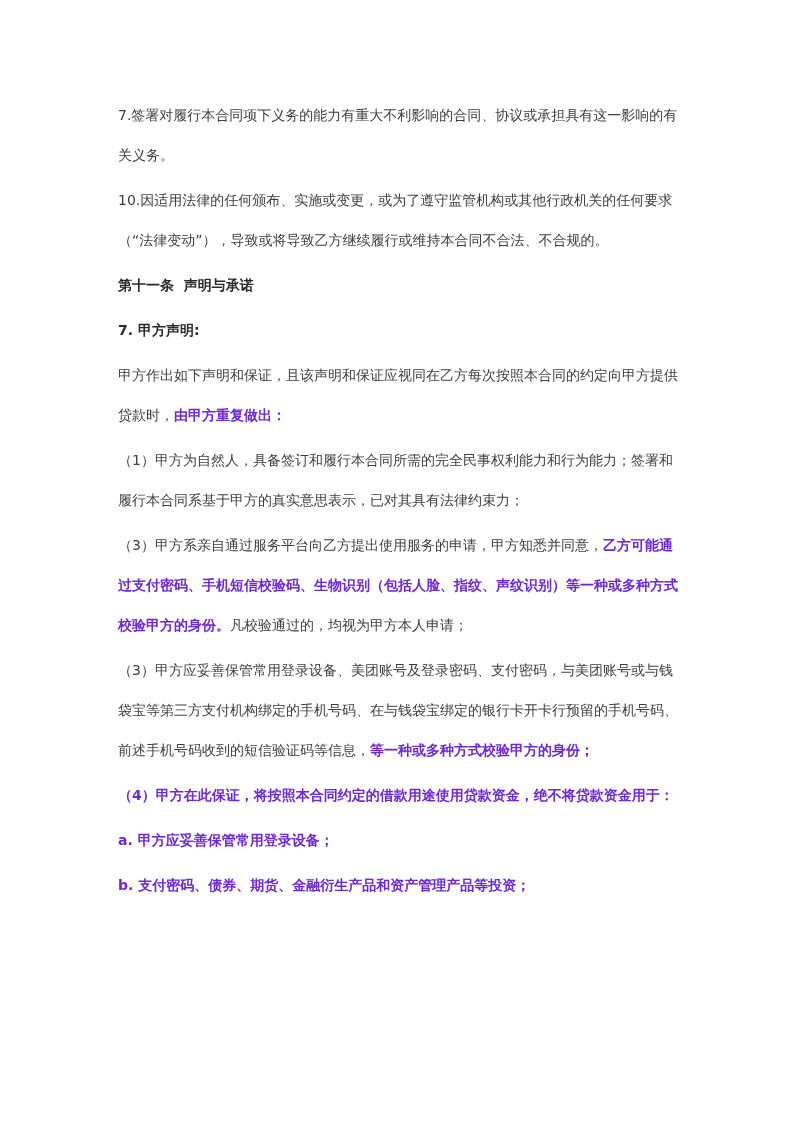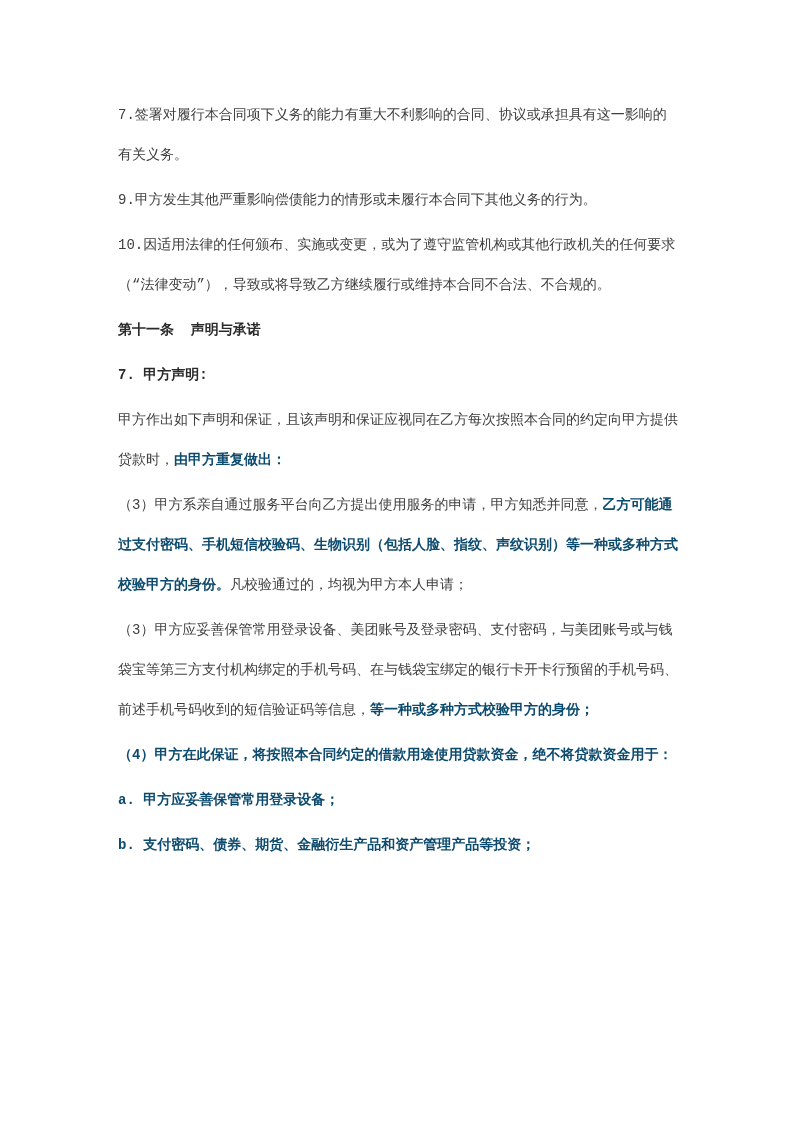--- a/index.html
+++ b/index.html
@@ -11,49 +11,48 @@
     width: 793px;
     height: 1122px;
     overflow: hidden;
     font-family: "DejaVu Sans", "Liberation Sans", sans-serif;
   }
   .doc-page {
     width: 793px;
     height: 1122px;
     background: #ffffff;
     box-sizing: border-box;
-    font-family: Liberation Mono, monospace;
   }
   .doc-body {
     padding: 95px 115px 0 118px;
   }
   .para {
     width: 560px;
     margin: 0 0 5px 0;
     font-size: 14px;
     line-height: 40px;
     color: #3e3e3e;
     white-space: pre-wrap;
     word-break: break-all;
     text-align: left;
   }
   .para .seg { font-weight: 400; color: #3e3e3e; }
-  .para .seg.bold { font-weight: 700; color: #0c4a6e; }
+  .para .seg.bold { font-weight: 700; color: #6d28d9; }
   .para.heading .seg { font-weight: 700; color: #2a2a2a; }
 </style>
 </head>
 <body style="background: rgb(255, 255, 255);">
 
 <main class="doc-page">
   <section class="doc-body">
       <p class="para"><span class="seg">7.签署对履行本合同项下义务的能力有重大不利影响的合同、协议或承担具有这一影响的有关义务。</span></p>
-      <p class="para"><span class="seg">9.甲方发生其他严重影响偿债能力的情形或未履行本合同下其他义务的行为。</span></p>
       <p class="para"><span class="seg">10.因适用法律的任何颁布、实施或变更，或为了遵守监管机构或其他行政机关的任何要求（“法律变动”），导致或将导致乙方继续履行或维持本合同不合法、不合规的。</span></p>
       <p class="para heading"><span class="seg bold">第十一条  声明与承诺</span></p>
       <p class="para heading"><span class="seg bold">7. 甲方声明:</span></p>
       <p class="para"><span class="seg">甲方作出如下声明和保证，且该声明和保证应视同在乙方每次按照本合同的约定向甲方提供贷款时，</span><span class="seg bold">由甲方重复做出：</span></p>
+      <p class="para"><span class="seg">（1）甲方为自然人，具备签订和履行本合同所需的完全民事权利能力和行为能力；签署和履行本合同系基于甲方的真实意思表示，已对其具有法律约束力；</span></p>
       <p class="para"><span class="seg">（3）甲方系亲自通过服务平台向乙方提出使用服务的申请，甲方知悉并同意，</span><span class="seg bold">乙方可能通过支付密码、手机短信校验码、生物识别（包括人脸、指纹、声纹识别）等一种或多种方式校验甲方的身份。</span><span class="seg">凡校验通过的，均视为甲方本人申请；</span></p>
       <p class="para"><span class="seg">（3）甲方应妥善保管常用登录设备、美团账号及登录密码、支付密码，与美团账号或与钱袋宝等第三方支付机构绑定的手机号码、在与钱袋宝绑定的银行卡开卡行预留的手机号码、前述手机号码收到的短信验证码等信息，</span><span class="seg bold">等一种或多种方式校验甲方的身份；</span></p>
       <p class="para"><span class="seg bold">（4）甲方在此保证，将按照本合同约定的借款用途使用贷款资金，绝不将贷款资金用于：</span></p>
       <p class="para"><span class="seg bold">a. 甲方应妥善保管常用登录设备；</span></p>
       <p class="para"><span class="seg bold">b. 支付密码、债券、期货、金融衍生产品和资产管理产品等投资；</span></p>
     </section>
 </main>
 
 </body></html>

